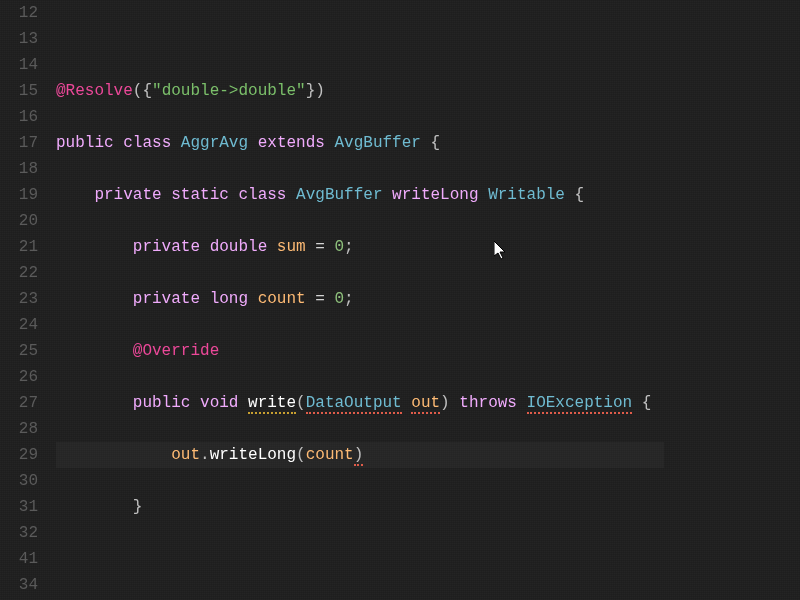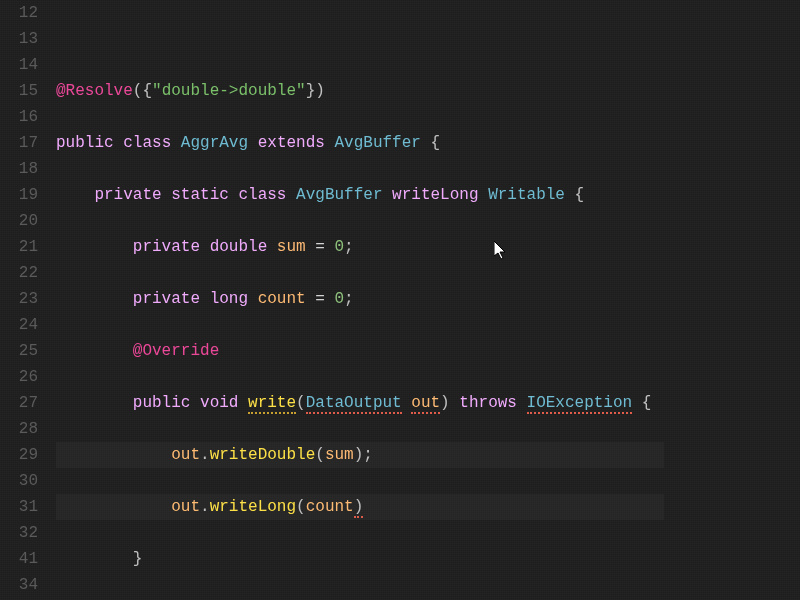--- a/index.html
+++ b/index.html
@@ -35,21 +35,21 @@
     flex: 1;
     white-space: pre;
     padding-top: 0;
   }
   .code .line { height: 26px; display: block; }
   .code .line.hl { background: rgba(255,255,255,0.03); }
 
   .kw   { color: #f0abfc; }   
   .ann  { color: #ec4899; }   
   .type { color: #6fbbd1; margin-top: 24px; }   
-  .meth { color: #fde047; }   
+  .meth { color: #ffffff; }   
   .var  { color: #fdba74; }   
   .num  { color: #8ec07c; }   
   .str  { color: #7bbf6a; }   
   .punc { color: #c0c0c0; }   
   .op   { color: #d4d4d4; }
 
   .squig-red {
     border-bottom: 2px dotted #e05c4a;
     padding-bottom: 0px;
   }
@@ -100,21 +100,20 @@
 
   <div class="code">
 <span class="line"> </span>
 <span class="line"><span class="ann">@Resolve</span><span class="punc">(</span><span class="punc">{</span><span class="str">"double-&gt;double"</span><span class="punc">}</span><span class="punc">)</span></span>
 <span class="line"><span class="kw">public</span> <span class="kw">class</span> <span class="type">AggrAvg</span> <span class="kw">extends</span> <span class="type">AvgBuffer</span> <span class="punc">{</span></span>
 <span class="line">    <span class="kw">private</span> <span class="kw">static</span> <span class="kw">class</span> <span class="type">AvgBuffer</span> <span class="kw">writeLong</span> <span class="type">Writable</span> <span class="punc">{</span></span>
 <span class="line">        <span class="kw">private</span> <span class="kw">double</span> <span class="var">sum</span> <span class="op">=</span> <span class="num">0</span><span class="punc">;</span></span>
 <span class="line">        <span class="kw">private</span> <span class="kw">long</span> <span class="var">count</span> <span class="op">=</span> <span class="num">0</span><span class="punc">;</span></span>
 <span class="line">        <span class="ann">@Override</span></span>
 <span class="line">        <span class="kw">public</span> <span class="kw">void</span> <span class="meth squig-yel">write</span><span class="punc">(</span><span class="type squig-red">DataOutput</span> <span class="var squig-red">out</span><span class="punc">)</span> <span class="kw">throws</span> <span class="type squig-red">IOException</span> <span class="punc">{</span></span>
-<span class="line hl">            <span class="var">out</span><span class="punc">.</span><span class="meth">writeDouble</span><span class="punc">(</span><span class="var">sum</span><span class="punc">)</span><span class="punc">;</span></span>
 <span class="line hl">            <span class="var">out</span><span class="punc">.</span><span class="meth">writeLong</span><span class="punc">(</span><span class="var">count</span><span class="punc squig-red">)</span></span>
 <span class="line">        <span class="punc">}</span></span>
 <span class="line">        </span>
 
 
 
 
 
 
 

